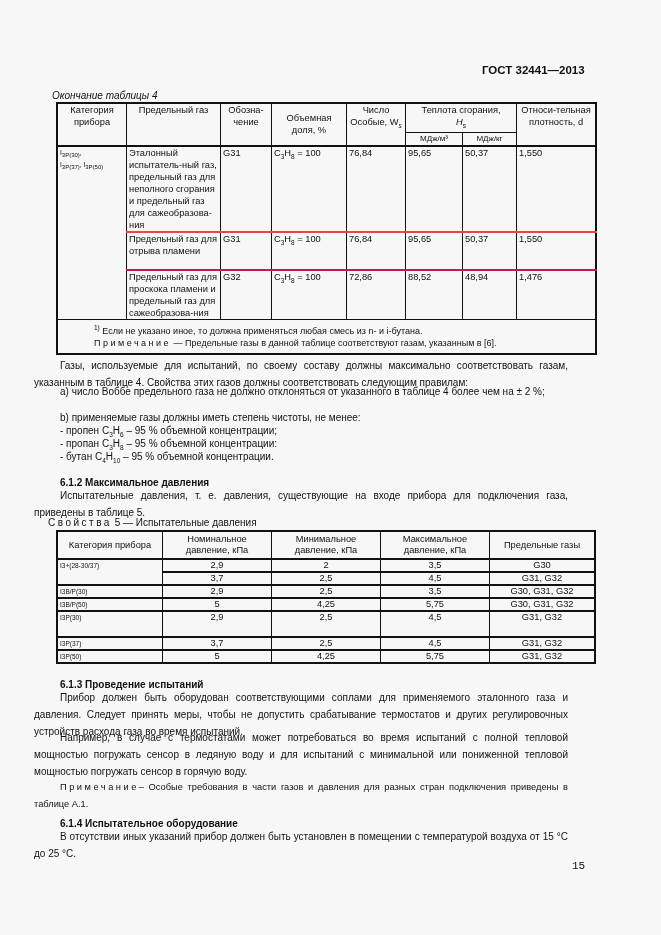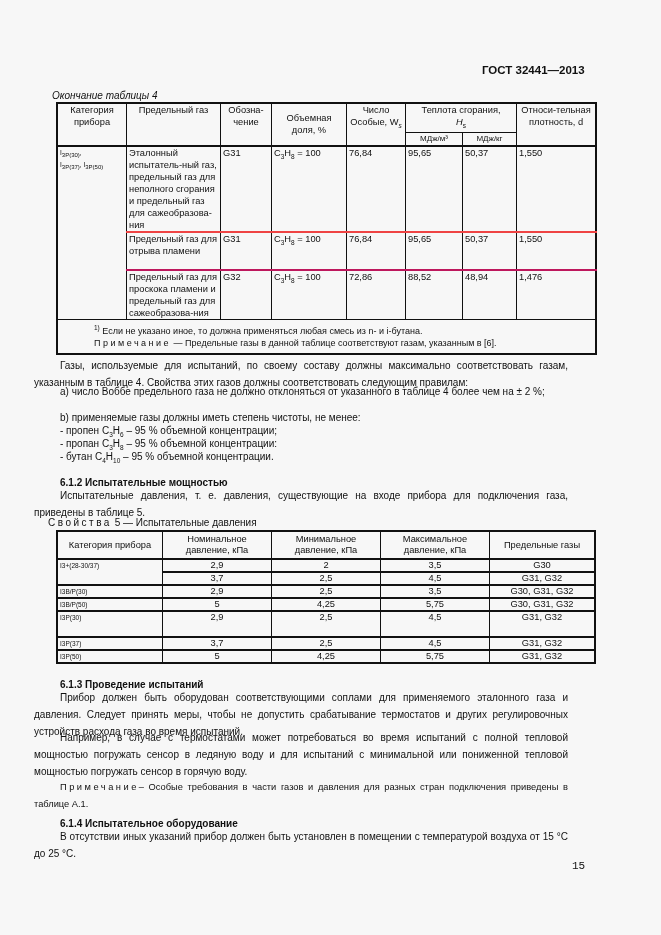--- a/index.html
+++ b/index.html
@@ -90,21 +90,21 @@
 </tbody>
   </table>
 
 <div class="abs p ind" style="top:357px">Газы, используемые для испытаний, по своему составу должны максимально соответствовать газам, указанным в таблице 4. Свойства этих газов должны соответствовать следующим правилам:</div>
 <div class="abs p ind" style="top:383px">а) число Воббе предельного газа не должно отклоняться от указанного в  таблице 4 более чем на ± 2 %;</div>
 <div class="abs p ind" style="top:409px">b) применяемые газы должны иметь степень чистоты, не менее:</div>
 <div class="abs p ind" style="top:422px"><span>- пропен C</span><sub>3</sub><span>H</span><sub>6</sub><span> – 95 % объемной концентрации;</span></div>
 <div class="abs p ind" style="top:435px"><span>- пропан C</span><sub>3</sub><span>H</span><sub>8</sub><span> – 95 % объемной концентрации:</span></div>
 <div class="abs p ind" style="top:448px"><span>- бутан C</span><sub>4</sub><span>H</span><sub>10</sub><span> – 95 % объемной концентрации.</span></div>
 
-<div class="abs p ind h6" style="top:474px">6.1.2 Испытательные мощностью</div>
+<div class="abs p ind h6" style="top:474px">6.1.2 Максимальное давления</div>
 <div class="abs p ind" style="top:487px">Испытательные давления, т. е. давления, существующие на входе прибора для подключения газа, приведены в таблице 5.</div>
 
 <div class="abs t5cap"><span class="spaced">Свойства</span><span> 5 — Испытательные давления</span></div>
 
 <table class="abs t5">
   <tbody>
       <tr class="hb">
     <th style="width:100px">Категория прибора</th>
     <th style="width:104px">Номинальное давление, кПа</th>
     <th style="width:104px">Минимальное давление, кПа</th>

